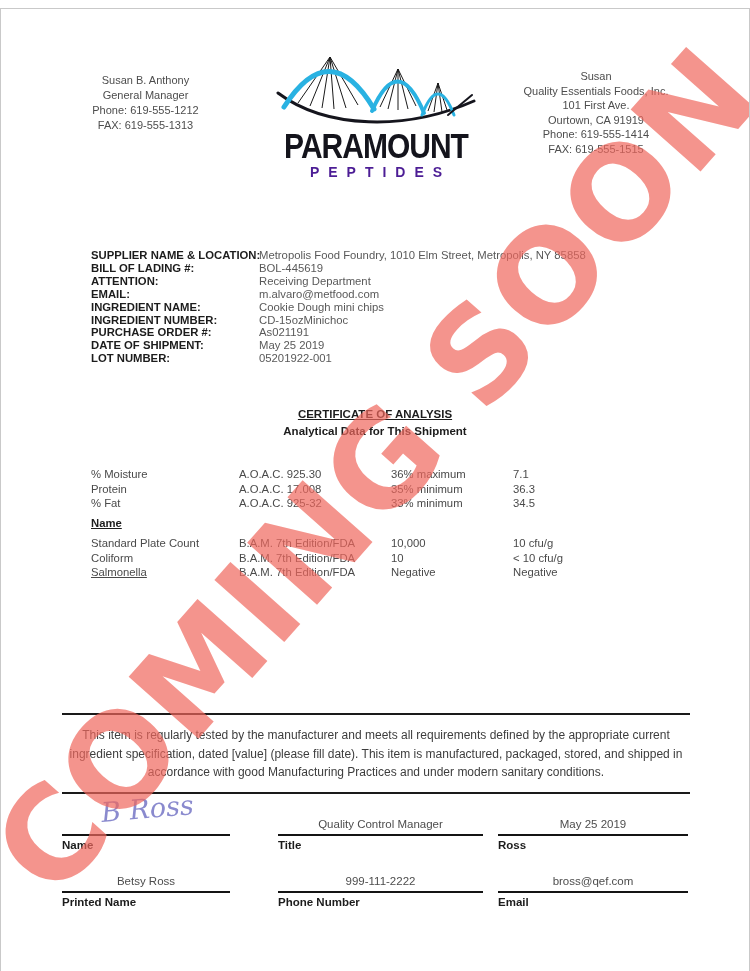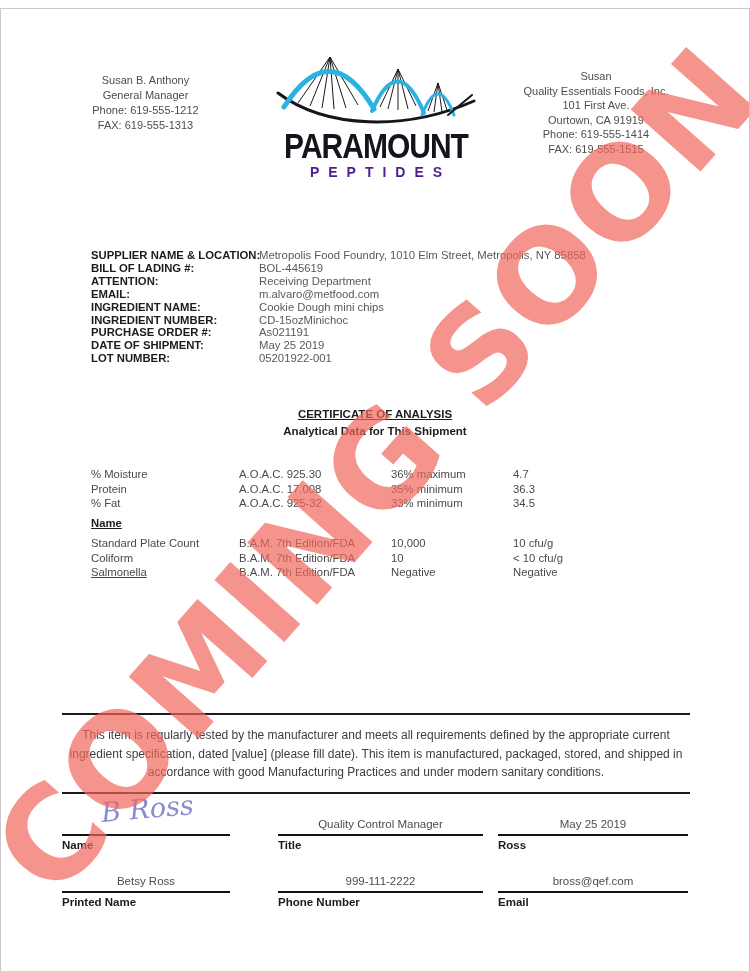--- a/index.html
+++ b/index.html
@@ -153,21 +153,21 @@
 
   <div class="coa-title">CERTIFICATE OF ANALYSIS</div>
   <div class="coa-subtitle">Analytical Data for This Shipment</div>
 
   <div class="coa-table">
     <div class="gap13"></div>
     <div class="trow">
       <span>% Moisture</span>
       <span>A.O.A.C. 925.30</span>
       <span>36% maximum</span>
-      <span>4.7</span>
+      <span>7.1</span>
     </div>
     <div class="trow">
       <span>Protein</span>
       <span>A.O.A.C. 17.008</span>
       <span>35% minimum</span>
       <span>36.3</span>
     </div>
     <div class="trow">
       <span>% Fat</span>
       <span>A.O.A.C. 925-32</span>

